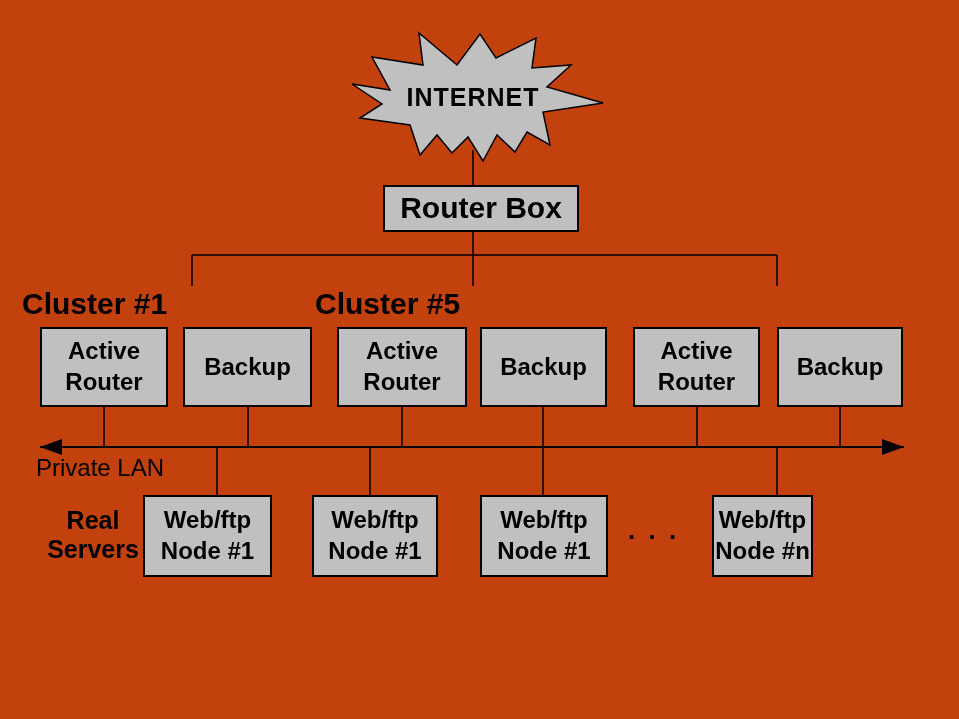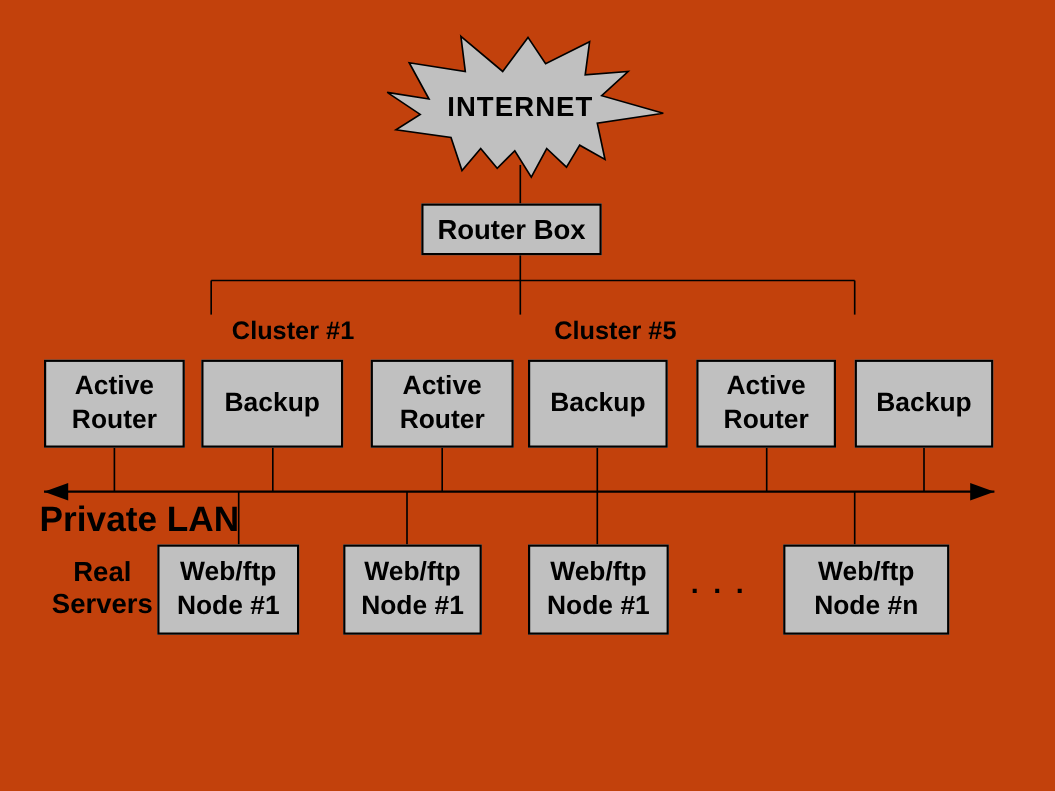--- a/index.html
+++ b/index.html
@@ -8,28 +8,28 @@
     font-family:"Liberation Sans",sans-serif;color:#000;overflow:hidden;
   }
   .wires{position:absolute;left:0;top:0;width:959px;height:719px;}
   .gbox{
     position:absolute;background:#c0c0c0;border:2px solid #000;
     display:flex;align-items:center;justify-content:center;text-align:center;
     font-weight:bold;font-size:24px;line-height:1.28;box-sizing:border-box;
   }
   .lbl{position:absolute;white-space:nowrap;}
   .cluster-lbl{
-    position:absolute;top:287px;width:300px;text-align:right;
-    font-weight:bold;font-size:23px;white-space:nowrap;
+    position:absolute;top:287px;width:300px;text-align:left;
+    font-weight:bold;font-size:30px;white-space:nowrap;
   }
   .internet-lbl{
     position:absolute;left:375px;top:83px;width:196px;text-align:center;
     font-weight:bold;font-size:25px;letter-spacing:1px;
   }
-  .lan-lbl{left:36px;top:454px;font-size:32px;font-weight:bold;}
+  .lan-lbl{left:36px;top:454px;font-size:24px;font-weight:normal;}
   .rs-lbl{
     position:absolute;left:34px;top:506px;width:118px;text-align:center;
     font-weight:bold;font-size:25px;line-height:1.16;white-space:normal;
   }
   .dots-lbl{left:628px;top:515px;font-weight:bold;font-size:26px;letter-spacing:3px;}
 </style>
 </head>
 <body>
 
 <div class="canvas">
@@ -58,36 +58,36 @@
     <polygon points="904,447 882,439 882,455" fill="#000"></polygon>
 
     <line x1="217" y1="447" x2="217" y2="495" stroke="#000" stroke-width="1.5"></line>
     <line x1="370" y1="447" x2="370" y2="495" stroke="#000" stroke-width="1.5"></line>
     <line x1="543" y1="447" x2="543" y2="495" stroke="#000" stroke-width="1.5"></line>
     <line x1="777" y1="447" x2="777" y2="495" stroke="#000" stroke-width="1.5"></line>
   </svg>
 
   <div class="internet-lbl">INTERNET</div>
 
-  <div class="gbox" style="left:383px;top:185px;width:164px;height:47px;font-size:25px;">Router Box</div>
+  <div class="gbox" style="left:383px;top:185px;width:196px;height:47px;font-size:30px;">Router Box</div>
 
   <div class="cluster-lbl" style="left:22px;">Cluster #1</div>
   <div class="cluster-lbl" style="left:315px;">Cluster #5</div>
 
   <div class="gbox" style="left:40px;top:327px;width:128px;height:80px;">Active Router</div>
   <div class="gbox" style="left:183px;top:327px;width:129px;height:80px;">Backup</div>
   <div class="gbox" style="left:337px;top:327px;width:130px;height:80px;">Active Router</div>
   <div class="gbox" style="left:480px;top:327px;width:127px;height:80px;">Backup</div>
   <div class="gbox" style="left:633px;top:327px;width:127px;height:80px;">Active Router</div>
   <div class="gbox" style="left:777px;top:327px;width:126px;height:80px;">Backup</div>
 
   <div class="lbl lan-lbl">Private LAN</div>
 
   <div class="rs-lbl">Real Servers</div>
 
   <div class="gbox" style="left:143px;top:495px;width:129px;height:82px;">Web/ftp Node #1</div>
   <div class="gbox" style="left:312px;top:495px;width:126px;height:82px;">Web/ftp Node #1</div>
   <div class="gbox" style="left:480px;top:495px;width:128px;height:82px;">Web/ftp Node #1</div>
-  <div class="gbox" style="left:712px;top:495px;width:151px;height:82px;">Web/ftp Node #n</div>
+  <div class="gbox" style="left:712px;top:495px;width:101px;height:82px;">Web/ftp Node #n</div>
 
   <div class="lbl dots-lbl">. . .</div>
 
 </div>
 
 </body></html>

